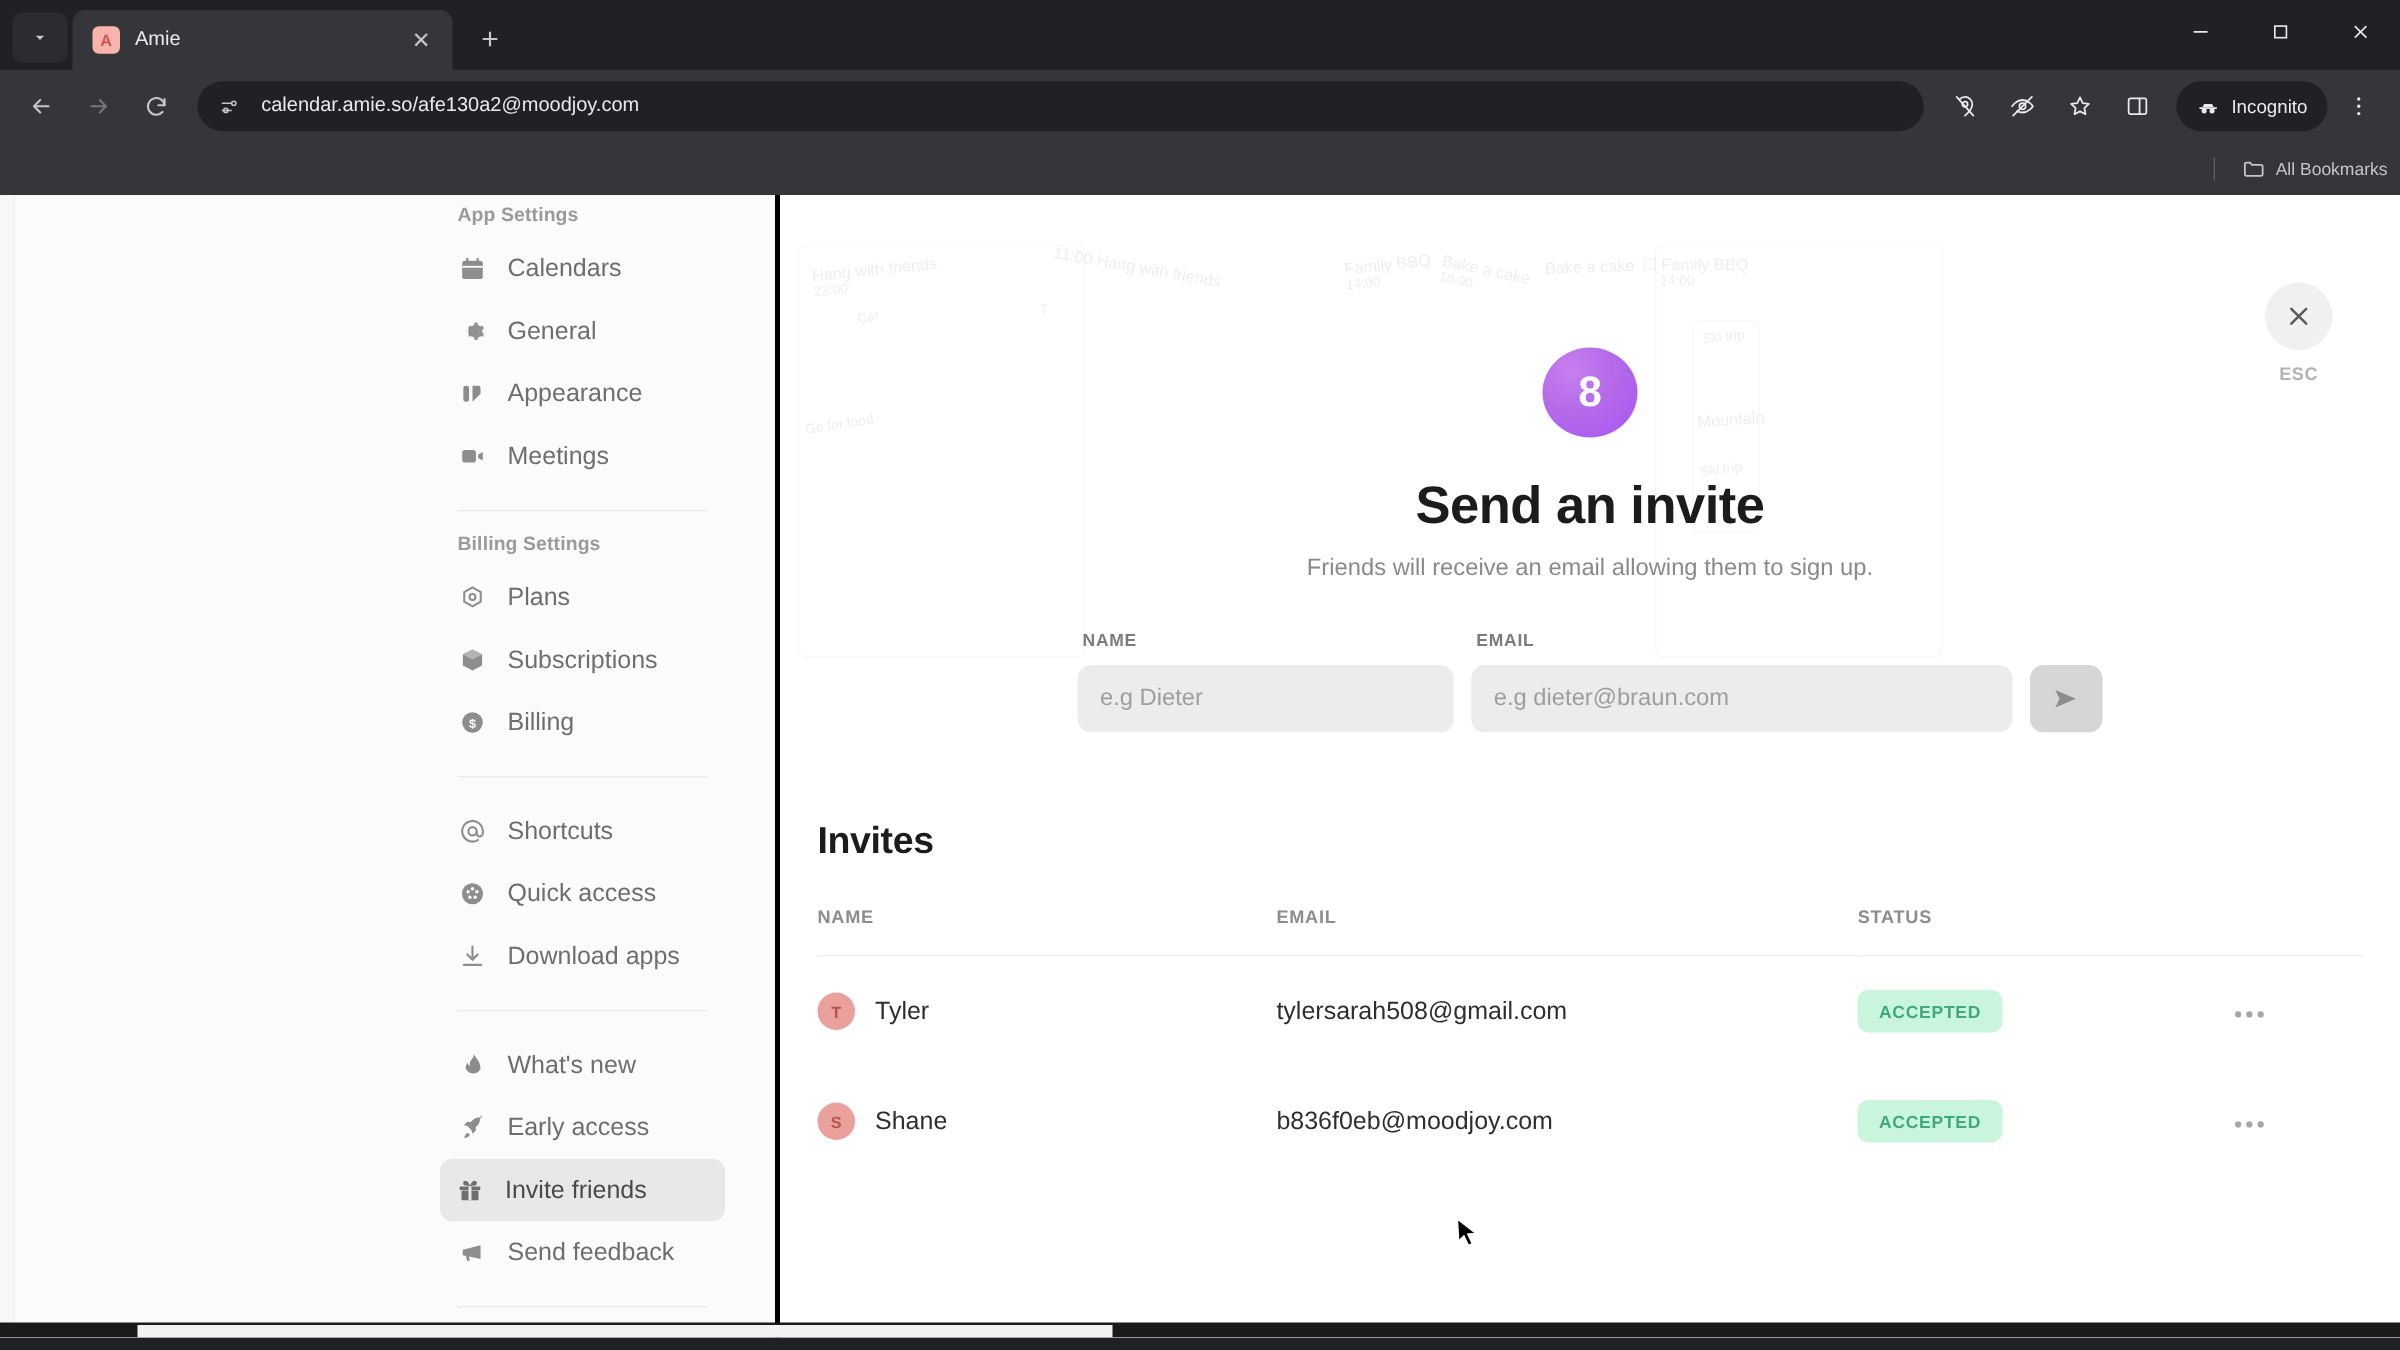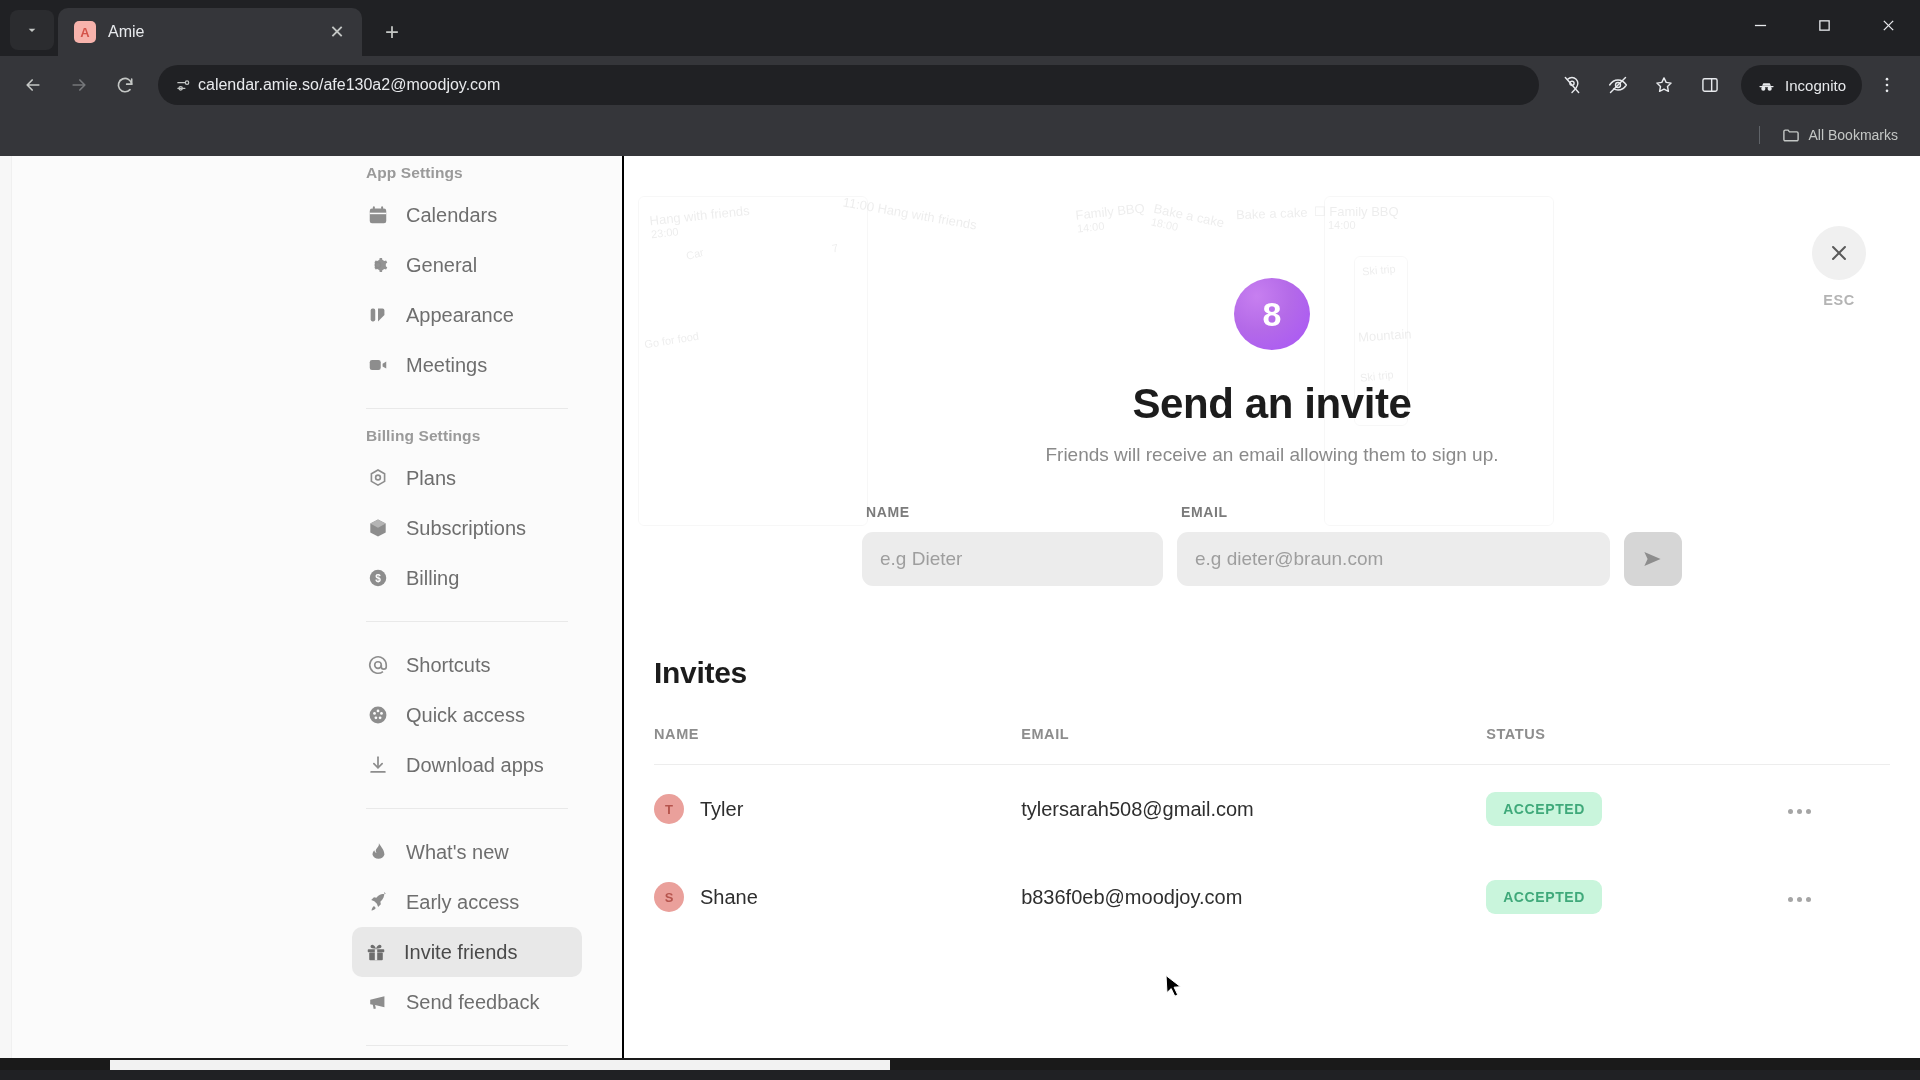--- a/index.html
+++ b/index.html
@@ -69,21 +69,21 @@
   }
   .nav-btn {
     width: 42px; height: 42px; border-radius: 50%;
     display: flex; align-items: center; justify-content: center; cursor: pointer;
   }
   .nav-btn svg { width: 20px; height: 20px; stroke: #c4c7c5; stroke-width: 2; fill: none; stroke-linecap: round; stroke-linejoin: round; }
   .nav-btn.disabled svg { stroke: #75777a; }
 
   .omnibox {
     flex: 1; height: 40px; background: #202124; border-radius: 20px;
-    display: flex; align-items: center; gap: 4px; padding: 0 14px; margin: 0 8px;
+    display: flex; align-items: center; gap: 15px; padding: 0 14px; margin: 0 8px;
   }
   .omni-icon { width: 22px; height: 22px; flex: none; display: flex; align-items: center; justify-content: center; }
   .omni-icon svg { width: 17px; height: 17px; stroke: #c4c7c5; stroke-width: 1.7; fill: none; stroke-linecap: round; }
   .omni-url { color: #e8eaed; font-size: 16px; white-space: nowrap; }
 
   .tb-icon {
     width: 42px; height: 42px; border-radius: 50%;
     display: flex; align-items: center; justify-content: center; cursor: pointer; flex: none;
   }
   .tb-icon svg { width: 20px; height: 20px; stroke: #e8eaed; stroke-width: 1.7; fill: none; stroke-linecap: round; stroke-linejoin: round; }
@@ -92,41 +92,41 @@
     height: 40px; border-radius: 20px; background: #202124;
     display: flex; align-items: center; gap: 9px; padding: 0 16px; margin-left: 6px;
     cursor: pointer; flex: none;
   }
   .incognito-pill svg { width: 19px; height: 19px; fill: #e8eaed; }
   .incognito-pill span { color: #e8eaed; font-size: 15px; }
 
   .bookmarks-bar {
     height: 42px; background: #35363a;
     display: flex; align-items: center; justify-content: flex-end;
-    padding-right: 16px; gap: 10px;
+    padding-right: 4px; gap: 10px;
   }
   .bm-sep { width: 1px; height: 18px; background: #5f6368; margin-right: 6px; }
   .bm-item { display: flex; align-items: center; gap: 9px; cursor: pointer; padding: 4px 6px; border-radius: 5px; }
   .bm-item svg { width: 18px; height: 16px; stroke: #c4c7c5; stroke-width: 1.6; fill: none; }
   .bm-item span { color: #c4c7c5; font-size: 14px; }
 
   
   .viewport {
     position: absolute; left: 0; top: 156px; width: 1920px; height: 914px;
     background: #ffffff; overflow: hidden;
   }
 
   .app-shell { display: flex; width: 1920px; height: 914px; position: relative; background: #fcfcfc; }
 
   .left-gutter { width: 12px; background: #f7f7f7; border-right: 1px solid #f0f0f0; flex: none; }
 
   
   .sidebar {
     width: 612px; flex: none; background: #fbfbfb;
-    border-right: 2px solid #000000;
+    border-right: 4px solid #000000;
     padding: 0 0 0 0; position: relative;
   }
   .sidebar-inner { padding: 8px 40px 0 340px; }
   .section-label {
     font-size: 15.5px; font-weight: 700; color: #9a9a9a;
     letter-spacing: 0.1px; margin: 0 0 8px 14px;
   }
   .nav-item {
     display: flex; align-items: center; gap: 16px;
     height: 50px; padding: 0 14px; border-radius: 10px;

